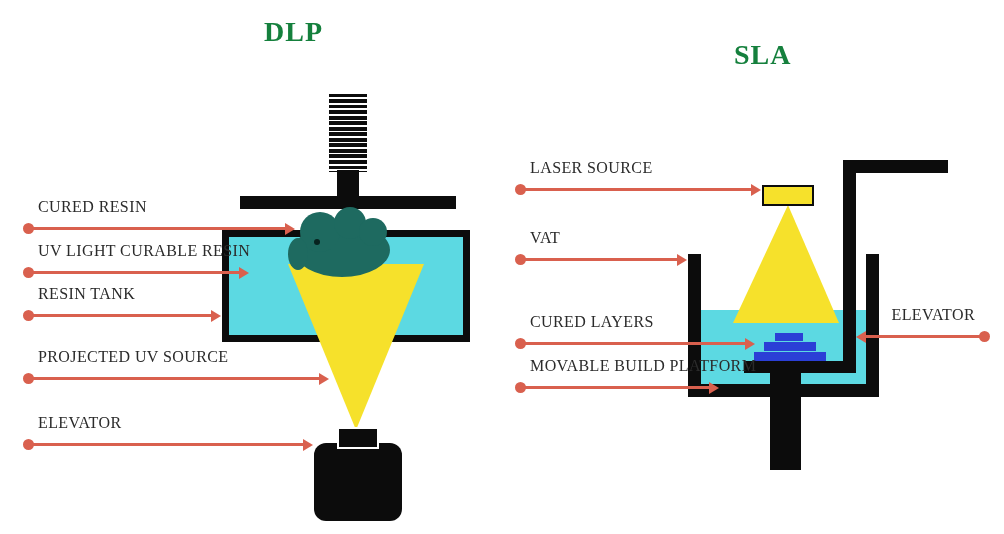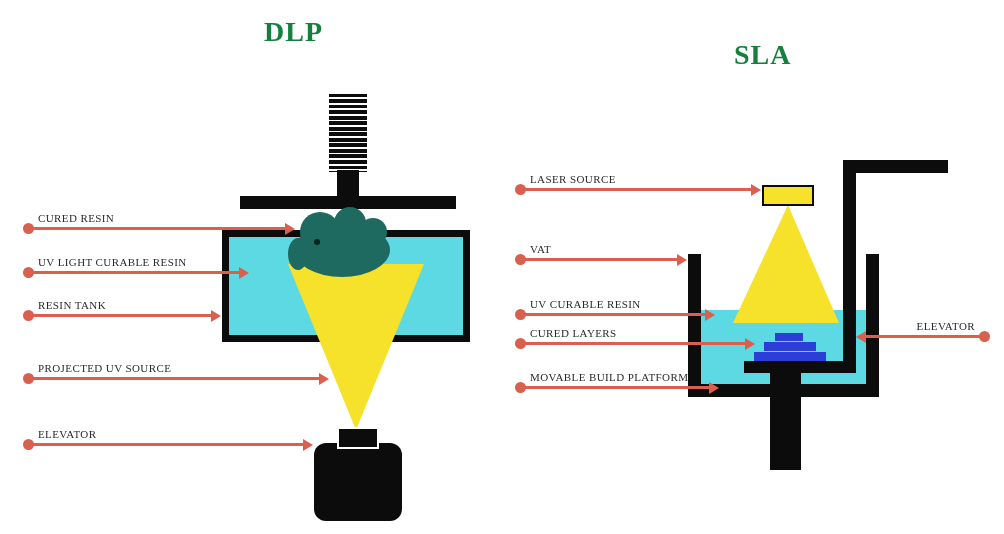--- a/index.html
+++ b/index.html
@@ -25,21 +25,21 @@
   .callout .dot {
     position:absolute; left:-5px; bottom:-3px; width:11px; height:11px;
     border-radius:50%; background: var(--arrow, #d9604e);
   }
   .callout .head {
     position:absolute; right:-1px; bottom:-4px; width:0; height:0;
     border-top:6px solid transparent; border-bottom:6px solid transparent;
     border-left:10px solid var(--arrow, #d9604e);
   }
   .callout .txt {
-    position:absolute; left:10px; bottom:7px; font-size:11px; letter-spacing:0.4px;
+    position:absolute; left:10px; bottom:15px; font-size:16px; letter-spacing:0.4px;
     color:#2b2b2b; white-space:nowrap;
   }
   
   .callout.rtl .line { left:7px; width:calc(100% - 7px); }
   .callout.rtl .dot { left:auto; right:-5px; }
   .callout.rtl .head {
     right:auto; left:-1px;
     border-left:none; border-right:10px solid var(--arrow, #d9604e);
   }
   .callout.rtl .txt { left:auto; right:10px; }
@@ -162,26 +162,20 @@
     <span class="head"></span>
   </div>
 
   <div class="callout" style="left:520px; top:238px; width:166px;">
     <span class="txt">VAT</span>
     <span class="line"></span>
     <span class="dot"></span>
     <span class="head"></span>
   </div>
 
-  <div class="callout" style="left:520px; top:293px; width:194px;">
-    <span class="txt">UV CURABLE RESIN</span>
-    <span class="line"></span>
-    <span class="dot"></span>
-    <span class="head"></span>
-  </div>
 
   <div class="callout" style="left:520px; top:322px; width:234px;">
     <span class="txt">CURED LAYERS</span>
     <span class="line"></span>
     <span class="dot"></span>
     <span class="head"></span>
   </div>
 
   <div class="callout" style="left:520px; top:350px; width:198px;margin-top:16px;">
     <span class="txt">MOVABLE BUILD PLATFORM</span>

